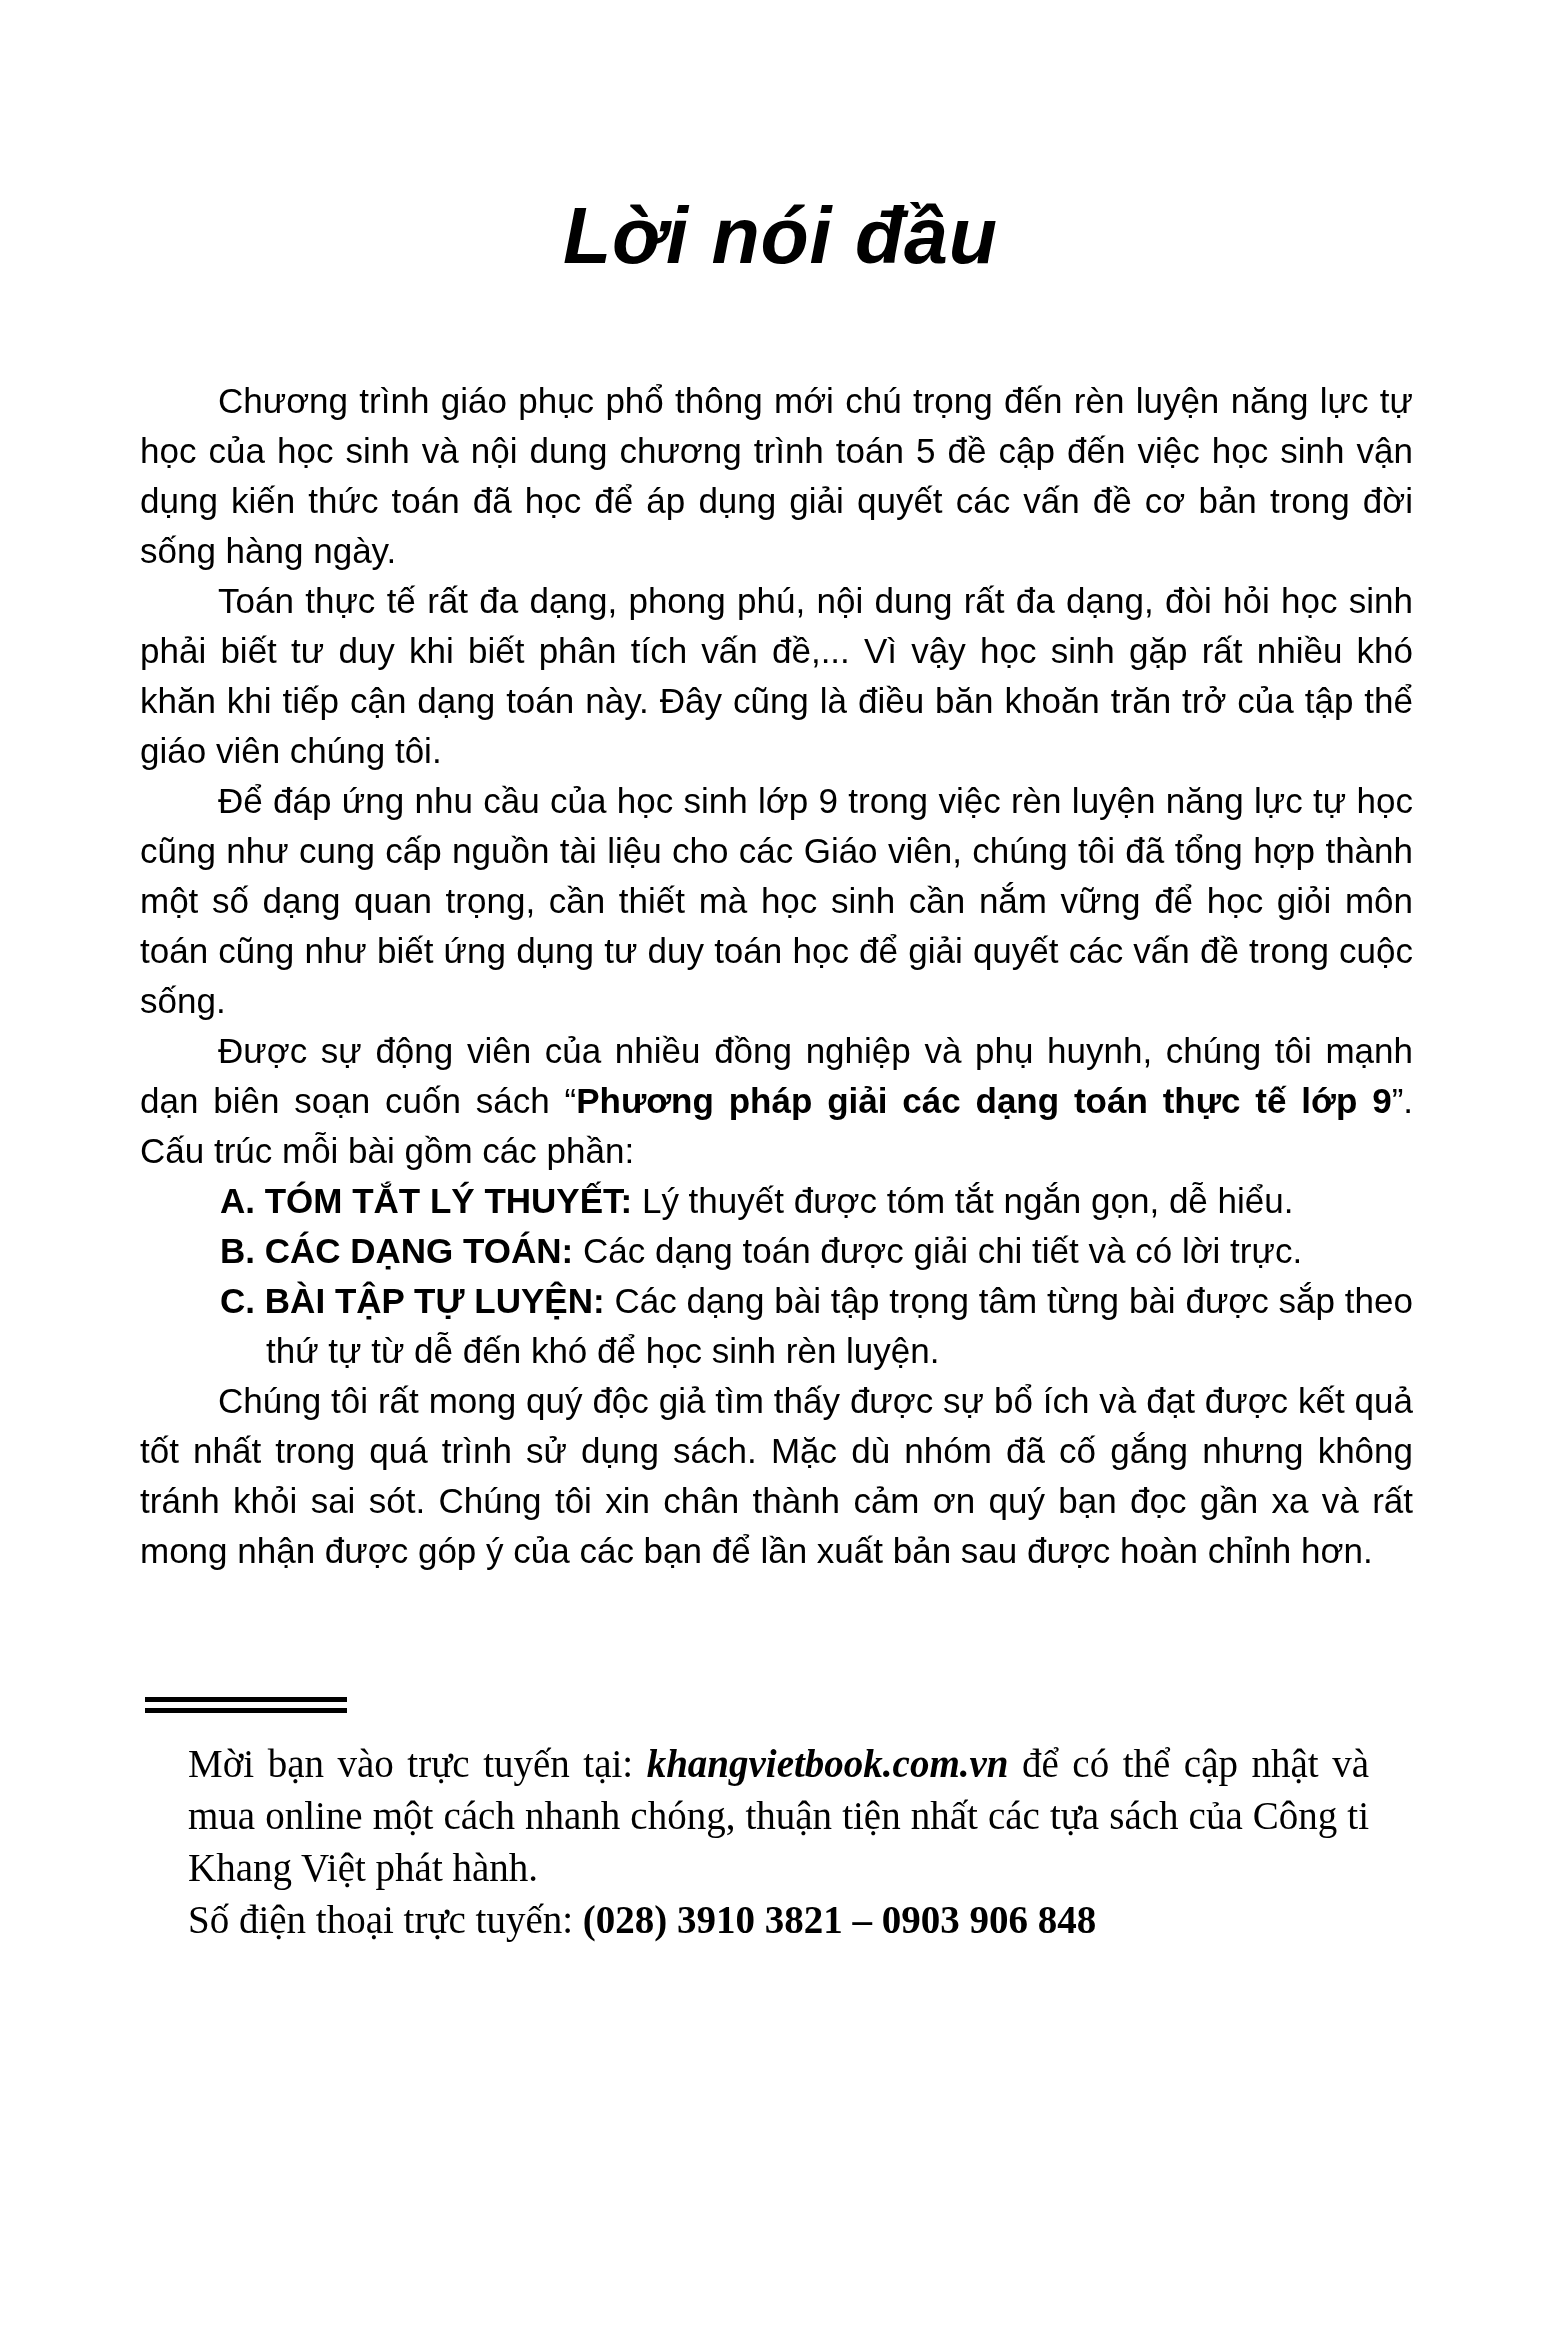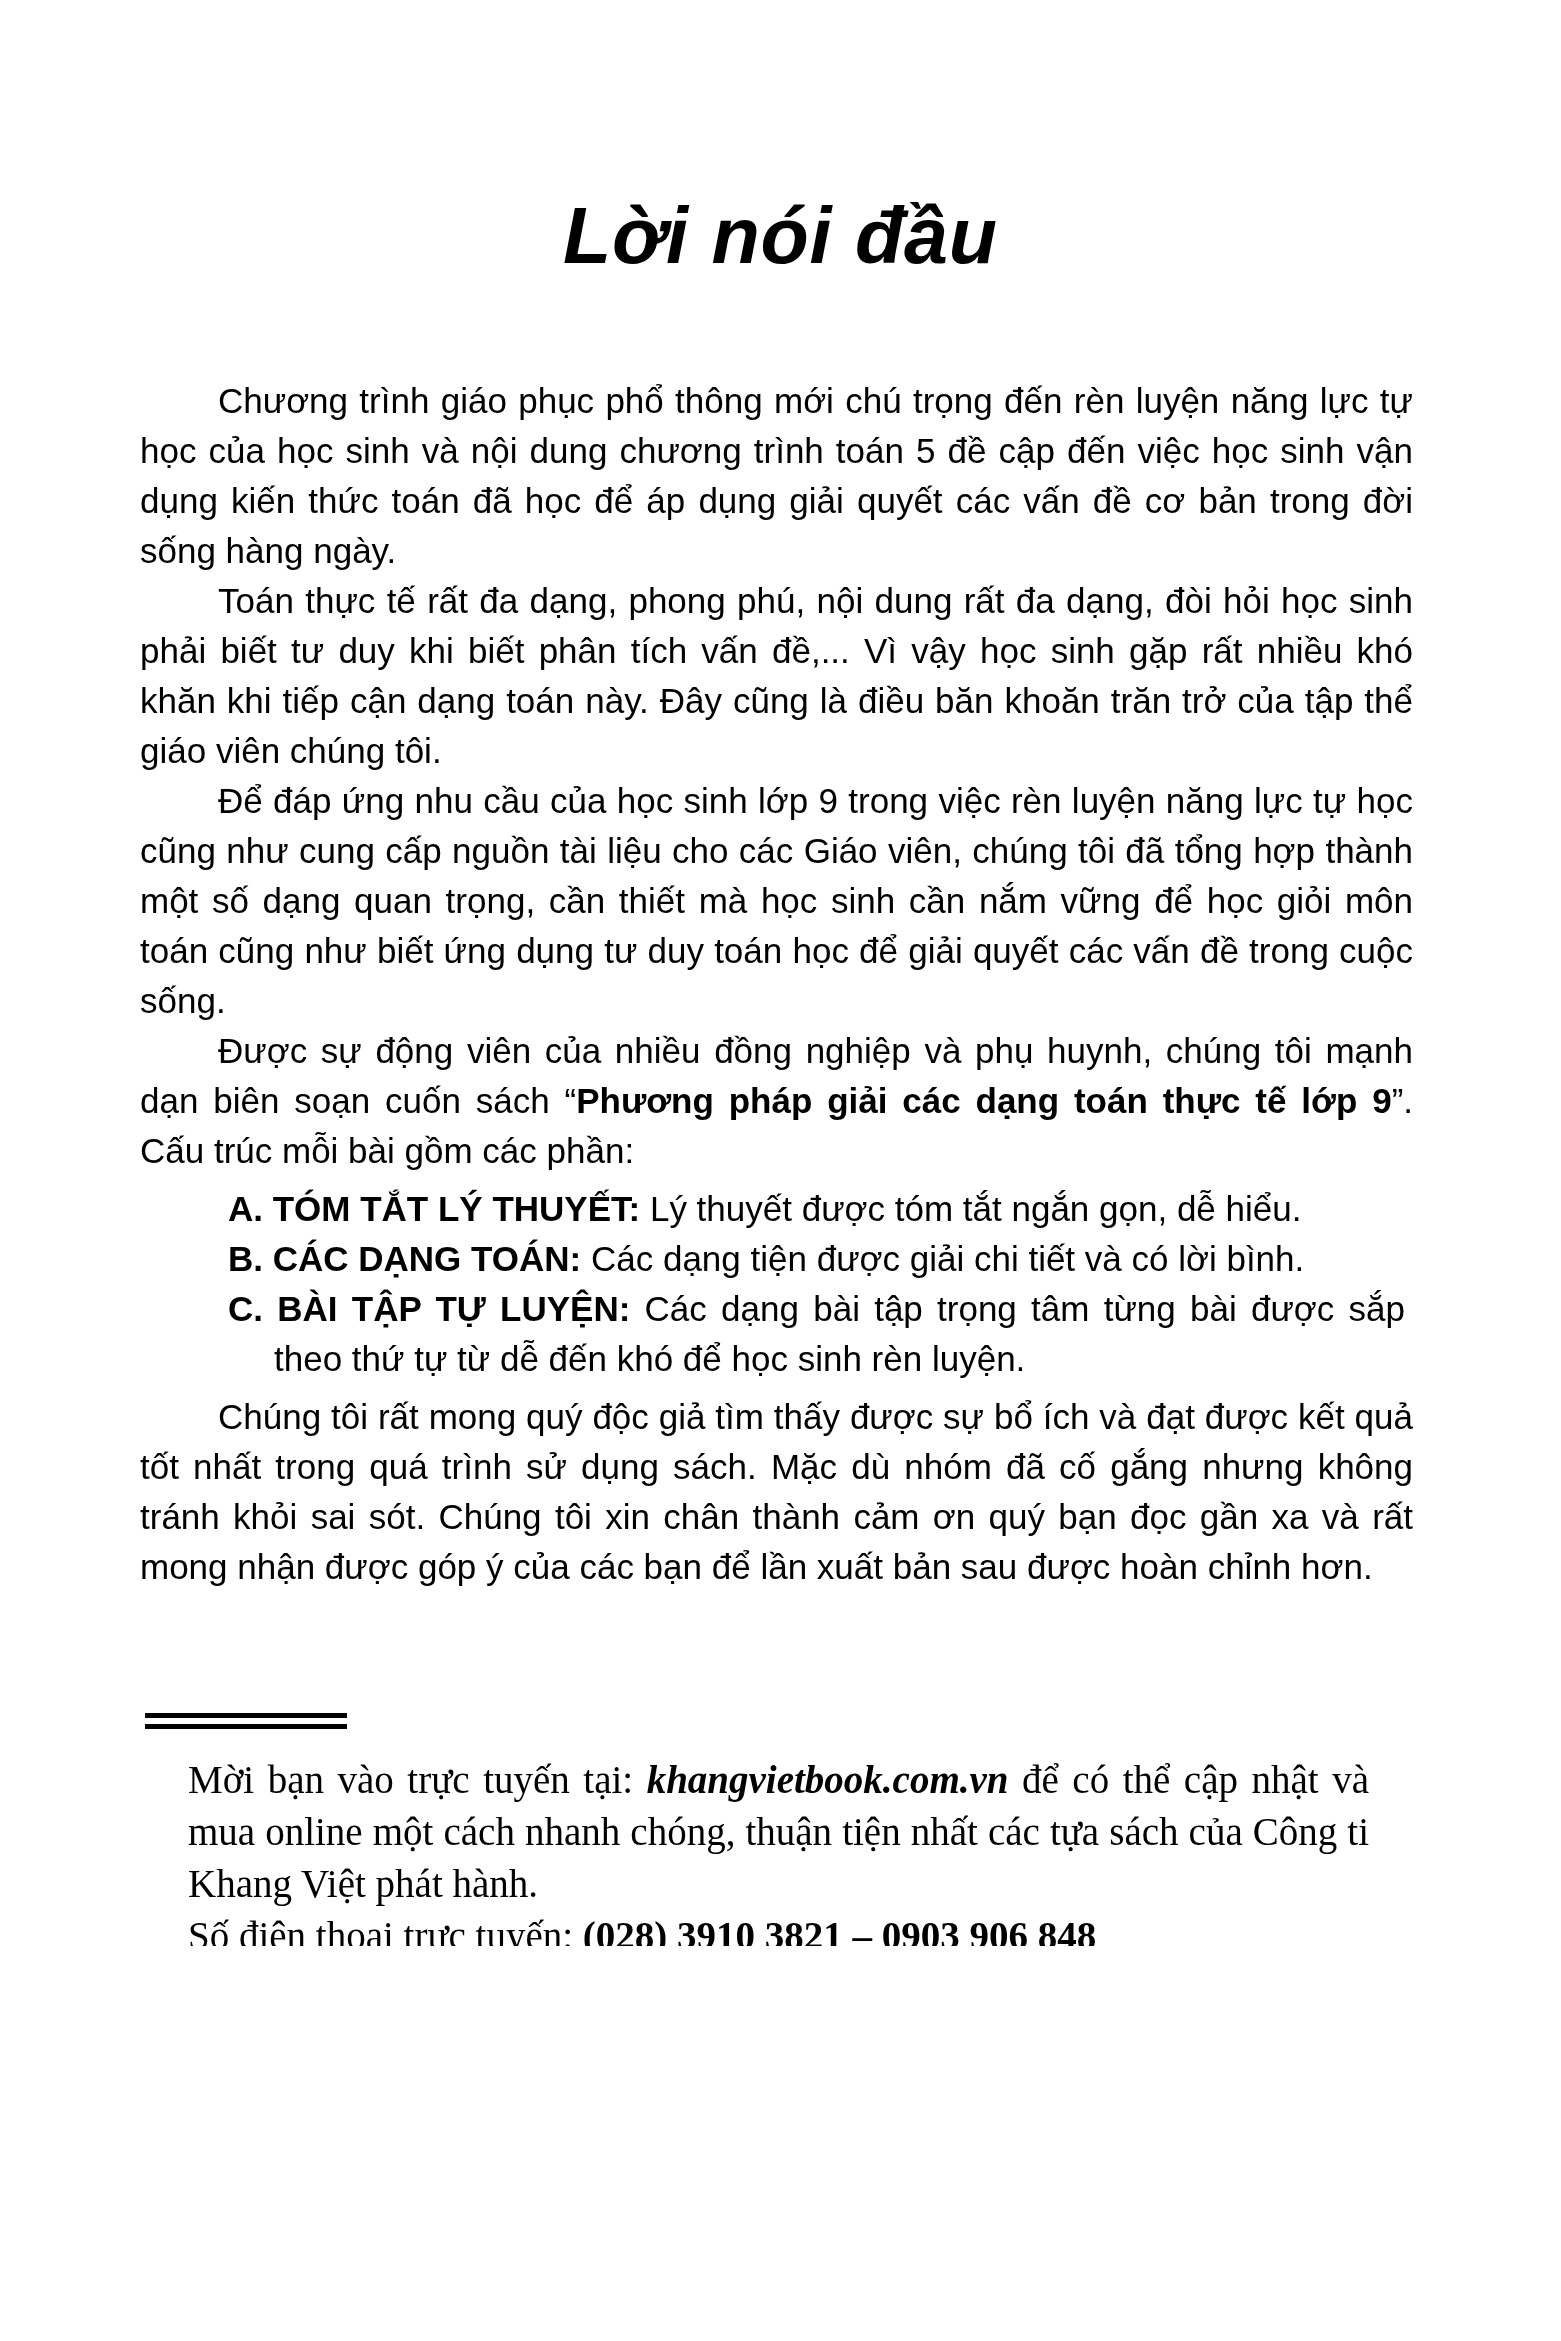--- a/index.html
+++ b/index.html
@@ -22,21 +22,21 @@
     letter-spacing: 0.8px;
   }
   .content {
     margin: 0 148px 0 140px;
     font-size: 35px;
     line-height: 50px;
     text-align: justify;
   }
   p.body-para { margin: 0; text-indent: 78px; }
   .book-title { font-weight: bold; }
-  .sections { margin: 8px; padding: 0; list-style: none; }
+  .sections { margin: 0; padding: 0; list-style: none; }
   .section-item { margin: 0; padding-left: 126px; text-indent: -46px; text-align: justify; }
   .section-label { font-weight: bold; }
   .signature { margin: 0; text-align: right; text-indent: 0; }
   .rule {
     box-sizing: border-box;
     border-top: 5px solid #000;
     border-bottom: 5px solid #000;
     background: transparent;
   }
   .rule-left {
@@ -75,21 +75,21 @@
     <p class="body-para">Chương trình giáo phục phổ thông mới chú trọng đến rèn luyện năng lực tự học của học sinh và nội dung chương trình toán 5 đề cập đến việc học sinh vận dụng kiến thức toán đã học để áp dụng giải quyết các vấn đề cơ bản trong đời sống hàng ngày.</p>
 
     <p class="body-para">Toán thực tế rất đa dạng, phong phú, nội dung rất đa dạng, đòi hỏi học sinh phải biết tư duy khi biết phân tích vấn đề,... Vì vậy học sinh gặp rất nhiều khó khăn khi tiếp cận dạng toán này. Đây cũng là điều băn khoăn trăn trở của tập thể giáo viên chúng tôi.</p>
 
     <p class="body-para">Để đáp ứng nhu cầu của học sinh lớp 9 trong việc rèn luyện năng lực tự học cũng như cung cấp nguồn tài liệu cho các Giáo viên, chúng tôi đã tổng hợp thành một số dạng quan trọng, cần thiết mà học sinh cần nắm vững để học giỏi môn toán cũng như biết ứng dụng tư duy toán học để giải quyết các vấn đề trong cuộc sống.</p>
 
     <p class="body-para"><span>Được sự động viên của nhiều đồng nghiệp và phụ huynh, chúng tôi mạnh dạn biên soạn cuốn sách “</span><span class="book-title">Phương pháp giải các dạng toán thực tế lớp 9</span><span>”. Cấu trúc mỗi bài gồm các phần:</span></p>
 
     <ul class="sections">
       <li class="section-item"><span class="section-label">A. TÓM TẮT LÝ THUYẾT:</span><span> Lý thuyết được tóm tắt ngắn gọn, dễ hiểu.</span></li>
-      <li class="section-item"><span class="section-label">B. CÁC DẠNG TOÁN:</span><span> Các dạng tiện được giải chi tiết và có lời bình.</span></li>
+      <li class="section-item"><span class="section-label">B. CÁC DẠNG TOÁN:</span><span> Các dạng toán được giải chi tiết và có lời trực.</span></li>
       <li class="section-item"><span class="section-label">C. BÀI TẬP TỰ LUYỆN:</span><span> Các dạng bài tập trọng tâm từng bài được sắp theo thứ tự từ dễ đến khó để học sinh rèn luyện.</span></li>
     </ul>
 
     <p class="body-para">Chúng tôi rất mong quý độc giả tìm thấy được sự bổ ích và đạt được kết quả tốt nhất trong quá trình sử dụng sách. Mặc dù nhóm đã cố gắng nhưng không tránh khỏi sai sót. Chúng tôi xin chân thành cảm ơn quý bạn đọc gần xa và rất mong nhận được góp ý của các bạn để lần xuất bản sau được hoàn chỉnh hơn.</p>
 
 
     <div class="rule rule-left"></div>
 
     <div class="footer-block">
       <p><span>Mời bạn vào trực tuyến tại: </span><span class="footer-site">khangvietbook.com.vn</span><span> để có thể cập nhật và mua online một cách nhanh chóng, thuận tiện nhất các tựa sách của Công ti Khang Việt phát hành.</span></p>

